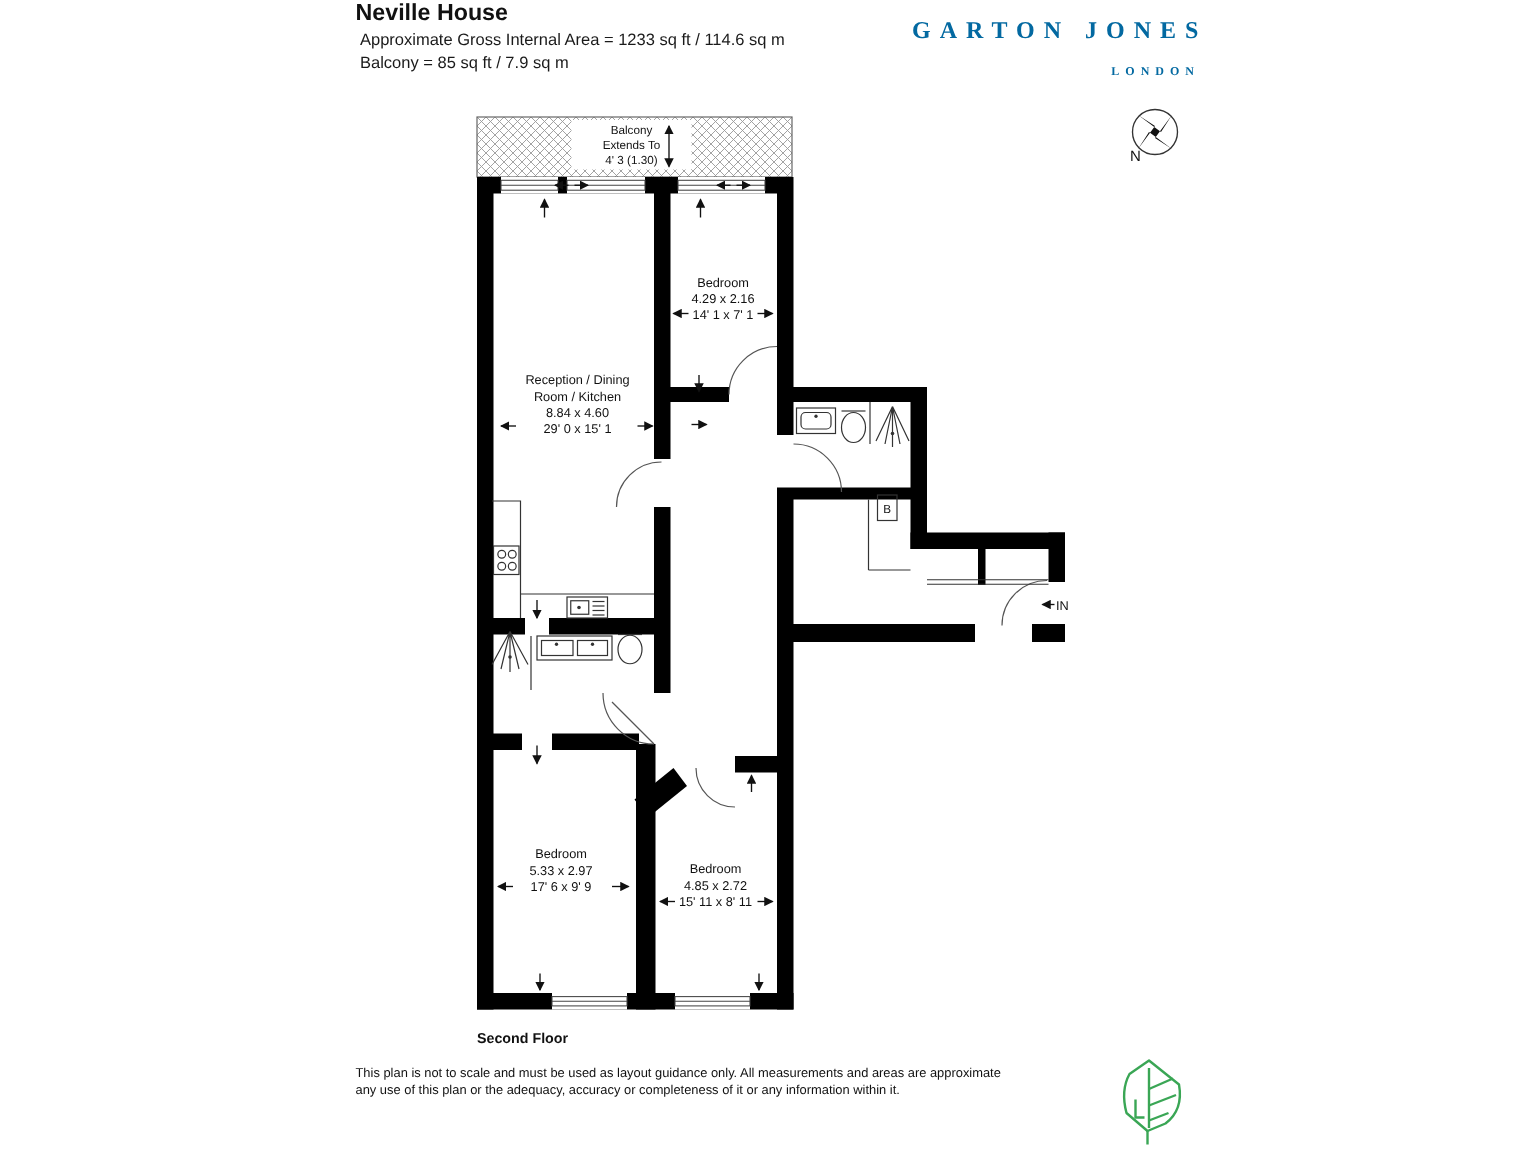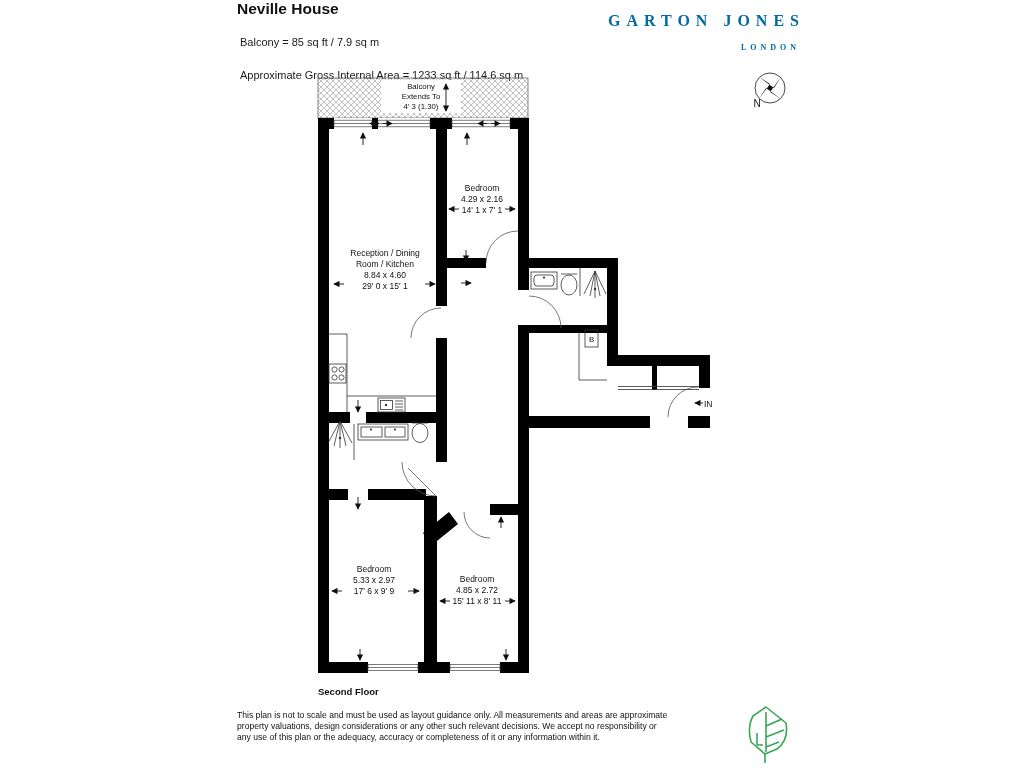--- a/index.html
+++ b/index.html
@@ -1,19 +1,19 @@
 <!DOCTYPE html>
 <html><head>
 <meta charset="utf-8">
 <style>
   html,body{margin:0;padding:0;background:#fff;width:1024px;height:768px;overflow:hidden;}
   #page{position:relative;width:1024px;height:540px;background:#fff;font-family:"Liberation Sans",sans-serif;}
   .abs{position:absolute;}
   #title{left:237px;top:0px;font-size:15.5px;font-weight:bold;color:#111;}
-  #area-line{left:240px;top:21px;font-size:11px;color:#1a1a1a;margin-top:48px;}
+  #area-line{left:240px;top:21px;font-size:11px;color:#1a1a1a;}
   #balcony-line{left:240px;top:36px;font-size:11px;color:#1a1a1a;}
   #brand{left:608px;top:12px;width:192px;text-align:right;color:#0369a1;font-weight:bold;}
   #brand-name{font-family:"Liberation Serif",serif;font-size:16px;letter-spacing:6px;white-space:nowrap;}
   #brand-sub{font-family:"Liberation Serif",serif;font-size:8px;letter-spacing:4px;margin-top:13px;}
   #plan-svg{left:0;top:0;}
   #disclaimer{left:237px;top:710px;width:460px;font-size:8.6px;line-height:10.9px;color:#111;}
   svg text{font-family:"Liberation Sans",sans-serif;fill:#111;}
   .rt{font-size:8.5px;}
   .bt{font-size:7.8px;}
   .thin{stroke:#333;stroke-width:0.8;fill:none;}
@@ -239,17 +239,16 @@
       <line x1="766" y1="726" x2="782" y2="719"></line>
       <line x1="766" y1="737" x2="784" y2="730"></line>
       <line x1="766" y1="747" x2="779" y2="742"></line>
       <polyline points="757,733 757,745 763,745"></polyline>
       <line x1="765" y1="754" x2="765" y2="763"></line>
     </g>
   </svg>
 
   <div class="abs" id="disclaimer">
     <div>This plan is not to scale and must be used as layout guidance only. All measurements and areas are approximate</div>
-    <div>property valuations, design considerations or any other such relevant decisions. We accept no responsibility or</div>
     <div>any use of this plan or the adequacy, accuracy or completeness of it or any information within it.</div>
   </div>
 
 </div>
 
 </body></html>

